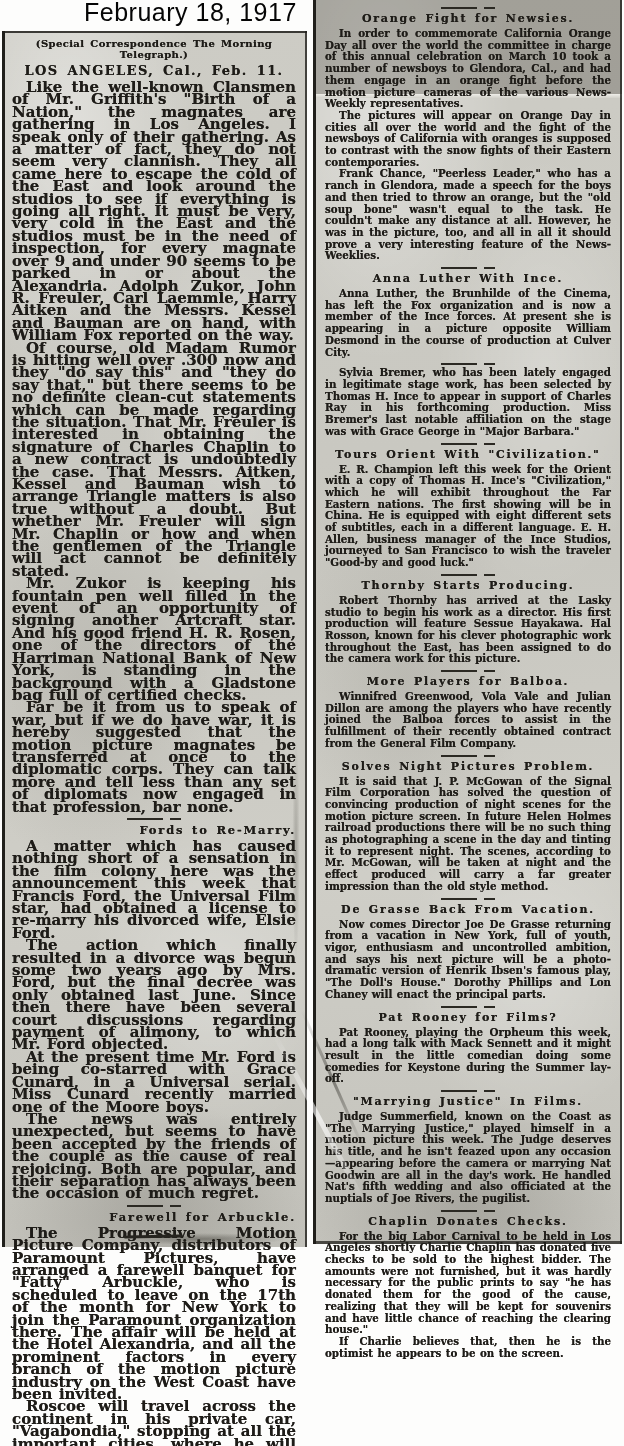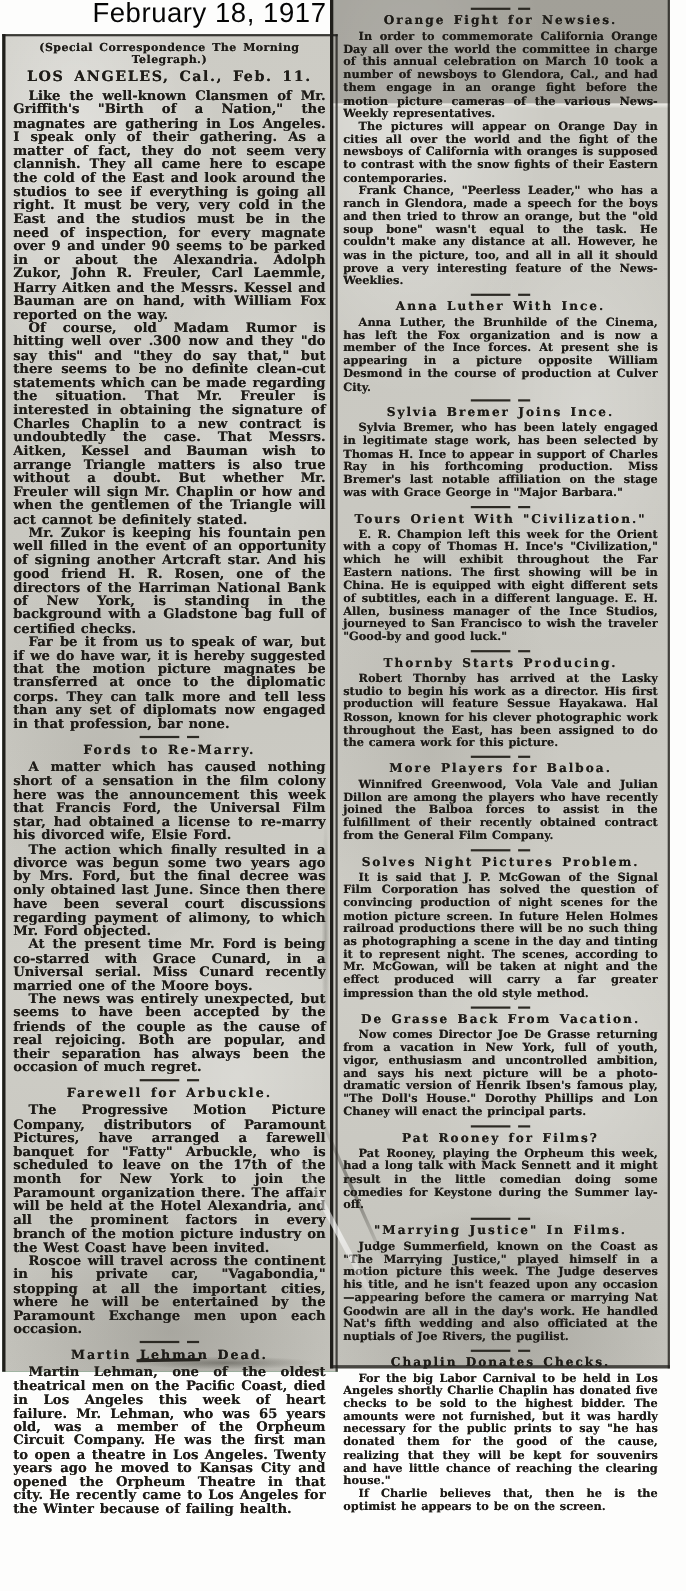--- a/index.html
+++ b/index.html
@@ -13,21 +13,21 @@
     position:absolute; left:84px; top:-2px; width:300px;
     font-family:"Liberation Sans", sans-serif;
     font-size:25px; font-weight:500; color:#050505; letter-spacing:0.5px;
   }
   
   .clip {
     position:absolute; color:#1e1c18;
     box-shadow: inset 0 0 14px rgba(40,38,30,0.22);
   }
   .clip-left  { left:2px;  top:31px; width:305px; height:1216px; background:#15803d; }
-  .clip-right { left:300px; top:0;   width:309px; height:1244px; background:#c9c8c2; }
+  .clip-right { left:313px; top:0;   width:309px; height:1244px; background:#c9c8c2; }
   .texture {
     position:absolute; inset:0; z-index:0; pointer-events:none;
     background:
       radial-gradient(ellipse 60% 30% at 22% 8%,  rgba(255,255,255,0.40), transparent 70%),
       radial-gradient(ellipse 50% 25% at 75% 30%, rgba(255,255,255,0.25), transparent 70%),
       radial-gradient(ellipse 55% 22% at 30% 55%, rgba(70,66,55,0.12), transparent 70%),
       radial-gradient(ellipse 60% 18% at 70% 78%, rgba(255,255,255,0.28), transparent 70%),
       radial-gradient(ellipse 70% 12% at 50% 97%, rgba(55,52,44,0.20), transparent 75%),
       linear-gradient(178deg, #cdccc5 0%, #c8c7c0 45%, #cfcec7 70%, #c3c2bb 100%);
   }
@@ -78,27 +78,27 @@
   }
   .dateline {
     font-size:13px; font-weight:bold; text-align:center;
     letter-spacing:1.4px; word-spacing:3px; margin:0 0 3px 0;
     text-shadow:0 0 0.5px rgba(20,18,14,0.8);
   }
   .body-para {
     margin:0; text-align:justify; text-indent:14px; font-weight:bold;
     text-shadow:0 0 0.6px rgba(25,22,17,0.75);
   }
-  .clip-left  .body-para { font-size:12px;   line-height:12.4px; word-spacing:1.2px; }
+  .clip-left  .body-para { font-size:15px;   line-height:12.4px; word-spacing:1.2px; }
   .clip-right .body-para { font-size:10.3px; line-height:11.7px; word-spacing:0.8px; }
   .article-heading {
     text-align:center; font-weight:bold; letter-spacing:1.8px; word-spacing:2px;
     margin:3px 0 3px 0; text-shadow:0 0 0.6px rgba(25,22,17,0.8);
   }
-  .clip-left  .article-heading { font-size:11.5px; }
+  .clip-left  .article-heading { font-size:11.5px;text-align:right; }
   .clip-right .article-heading { font-size:11px; }
   .divider { display:flex; justify-content:center; align-items:center; gap:7px; margin:5px 0 2px 0; }
   .divider .d1 { width:36px; height:2px; background:#2b2923; }
   .divider .d2 { width:11px; height:2px; background:#2b2923; }
 </style>
 </head>
 <body>
 
 <div class="canvas">
 
@@ -166,21 +166,20 @@
           <div class="divider">
             <span class="d1"></span>
             <span class="d2"></span>
           </div>
           <div class="article-heading">Anna Luther With Ince.</div>
           <p class="body-para">Anna Luther, the Brunhilde of the Cinema, has left the Fox organization and is now a member of the Ince forces. At present she is appearing in a picture opposite William Desmond in the course of production at Culver City.</p>
           <div class="divider">
             <span class="d1"></span>
             <span class="d2"></span>
           </div>
-          <div class="article-heading">Sylvia Bremer Joins Ince.</div>
           <p class="body-para">Sylvia Bremer, who has been lately engaged in legitimate stage work, has been selected by Thomas H. Ince to appear in support of Charles Ray in his forthcoming production. Miss Bremer's last notable affiliation on the stage was with Grace George in "Major Barbara."</p>
           <div class="divider">
             <span class="d1"></span>
             <span class="d2"></span>
           </div>
           <div class="article-heading">Tours Orient With "Civilization."</div>
           <p class="body-para">E. R. Champion left this week for the Orient with a copy of Thomas H. Ince's "Civilization," which he will exhibit throughout the Far Eastern nations. The first showing will be in China. He is equipped with eight different sets of subtitles, each in a different language. E. H. Allen, business manager of the Ince Studios, journeyed to San Francisco to wish the traveler "Good-by and good luck."</p>
           <div class="divider">
             <span class="d1"></span>
             <span class="d2"></span>

